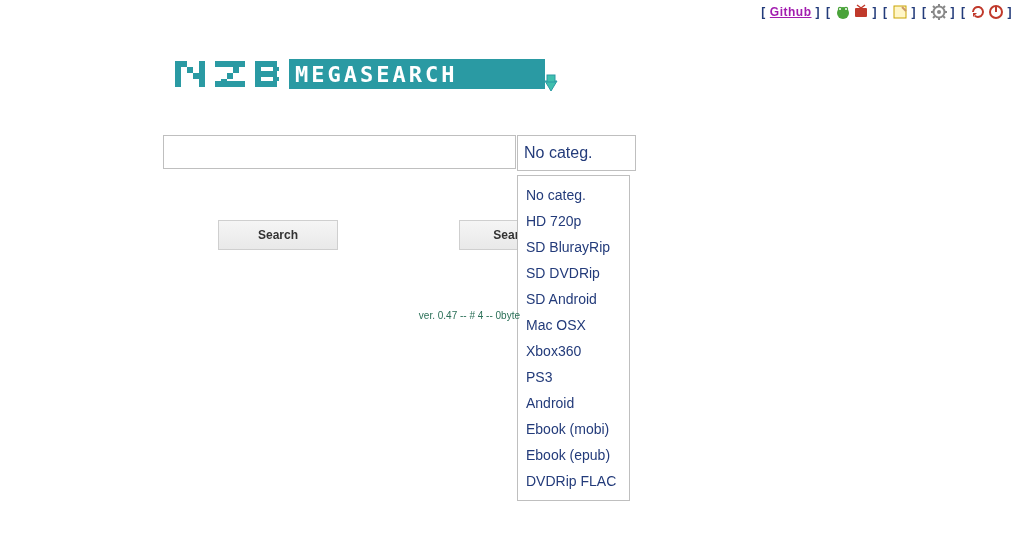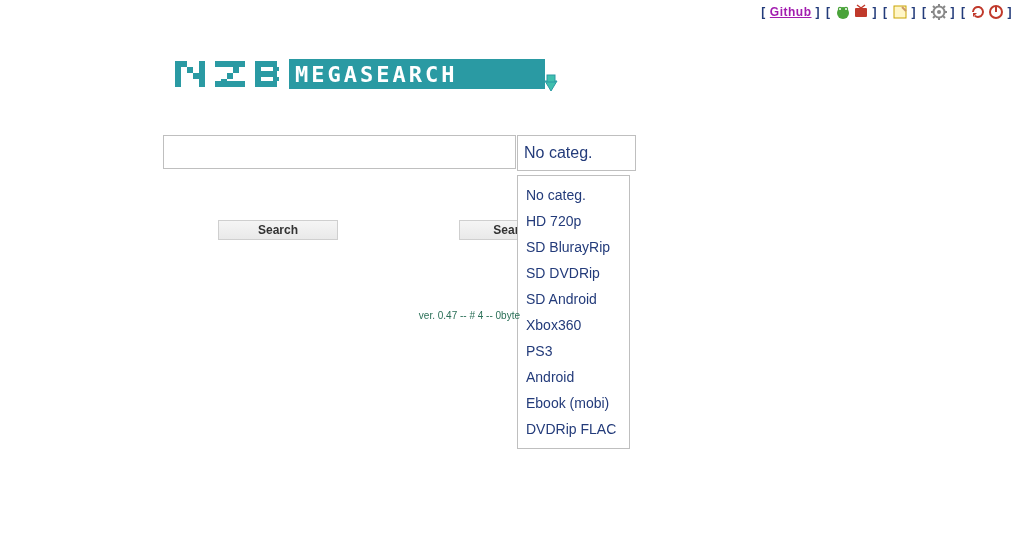--- a/index.html
+++ b/index.html
@@ -3,21 +3,21 @@
 <meta charset="utf-8">
 <style>
   html,body{margin:0;padding:0;width:1024px;height:555px;font-family:Verdana,Arial,sans-serif;background:#fff;color:#233b7a}
   a{color:#a21caf;text-decoration:underline}
   .topbar{position:absolute;top:4px;right:10px;font-size:12px;color:#233b7a;font-weight:600;letter-spacing:0.5px;display:flex;align-items:center;gap:2px}
   .topbar .brk{color:#233b7a;font-weight:700;padding:0 2px}
   .ico{display:inline-flex;width:16px;height:16px;vertical-align:middle}
   .logo{position:absolute;left:175px;top:55px}
   .search-box{position:absolute;left:163px;top:135px;width:335px;height:32px;border:1px solid #bfbfbf;background:#fff;font-size:16px;padding:0 8px;outline:none}
   .cat-box{position:absolute;left:517px;top:135px;width:111px;height:34px;border:1px solid #bfbfbf;font-size:16px;color:#233b7a;padding-left:6px;display:flex;align-items:center;cursor:pointer}
-  .btn{position:absolute;top:220px;height:20px;border:1px solid #cfcfcf;background:linear-gradient(#f5f5f5,#e9e9e9);font-size:12px;font-weight:600;color:#333;cursor:pointer;padding:0 26px}
+  .btn{position:absolute;top:220px;height:30px;border:1px solid #cfcfcf;background:linear-gradient(#f5f5f5,#e9e9e9);font-size:12px;font-weight:600;color:#333;cursor:pointer;padding:0 26px}
   .btn-search{left:218px;width:120px}
   .btn-ext{left:459px;width:120px}
   .dropdown{position:absolute;left:517px;top:175px;width:111px;border:1px solid #bfbfbf;background:#fff;padding:6px 0}
   .dropdown .opt{font-size:14px;color:#233b7a;padding:5px 8px;cursor:pointer}
   .footer{position:absolute;left:0;top:310px;width:520px;text-align:right;font-size:10px;color:#2a6f57}
 </style>
 </head>
 <body>
 
 <div class="topbar">
@@ -129,22 +129,24 @@
 <button class="btn btn-search">Search</button>
 
 <button class="btn btn-ext">Search E</button>
 
 <div class="dropdown" id="cat-dd">
     <div class="opt">No categ.</div>
     <div class="opt">HD 720p</div>
     <div class="opt">SD BlurayRip</div>
     <div class="opt">SD DVDRip</div>
     <div class="opt">SD Android</div>
+    <div class="opt">Mac OSX</div>
     <div class="opt">Xbox360</div>
     <div class="opt">PS3</div>
     <div class="opt">Android</div>
     <div class="opt">Ebook (mobi)</div>
+    <div class="opt">Ebook (epub)</div>
     <div class="opt">DVDRip FLAC</div>
   </div>
 
 <div class="footer">
   <span>ver. 0.47 -- # 4 -- 0byte</span>
 </div>
 
 </body></html>

